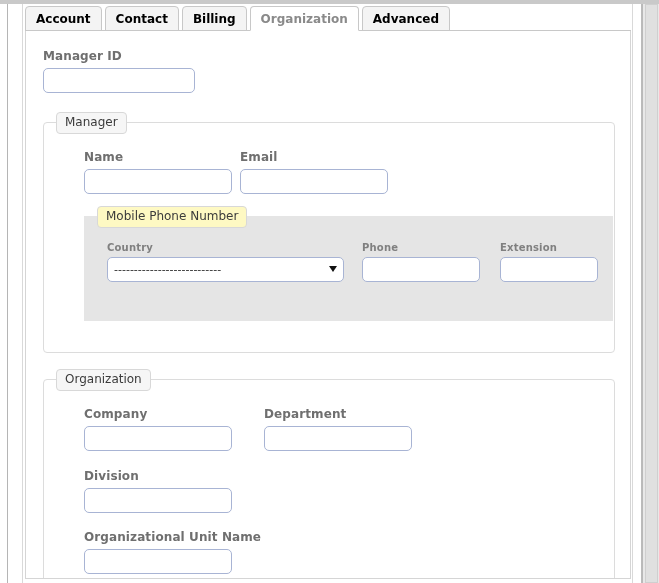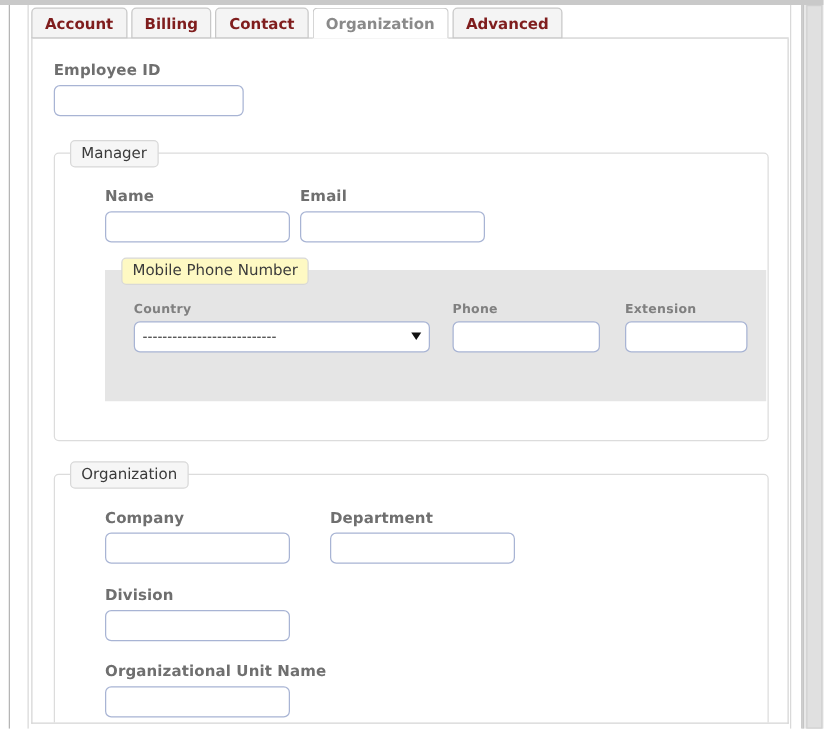--- a/index.html
+++ b/index.html
@@ -99,21 +99,21 @@
     align-items: flex-end;
     gap: 3px;
     box-sizing: border-box;
   }
   .tab {
     position: relative;
     display: block;
     padding: 5px 10px 5px 10px;
     font-size: 12px;
     font-weight: bold;
-    color: #7f1d1d;
+    color: #000000;
     background: #f4f4f4;
     border: 1px solid #c8c8c8;
     border-radius: 4px 4px 0 0;
     line-height: 14px;
     white-space: nowrap;
     cursor: pointer;
     box-sizing: border-box;
     height: 25px;
   }
   .tab.active {
@@ -292,38 +292,38 @@
   <div class="left-rule"></div>
   <div class="left-rule2"></div>
   <div class="right-rule"></div>
   <div class="right-rule2"></div>
 
   <div class="tabbar">
     <div class="tab">
       <span>Account</span>
     </div>
     <div class="tab">
+      <span>Contact</span>
+    </div>
+    <div class="tab">
       <span>Billing</span>
-    </div>
-    <div class="tab">
-      <span>Contact</span>
     </div>
     <div class="tab active">
       <span>Organization</span>
     </div>
     <div class="tab">
       <span>Advanced</span>
     </div>
   </div>
   <div class="tabline"></div>
 
   <div class="panel">
 
     <div class="employee-wrap field-block">
-      <label class="lbl">Employee ID</label>
+      <label class="lbl">Manager ID</label>
       <input class="txt" type="text" value="" style="">
     </div>
 
     <div class="fs" id="fs-manager">
       <div class="fs-legend">Manager</div>
 
       <div class="mgr-name field-block">
         <label class="lbl">Name</label>
         <input class="txt" type="text" value="" style="">
       </div>

